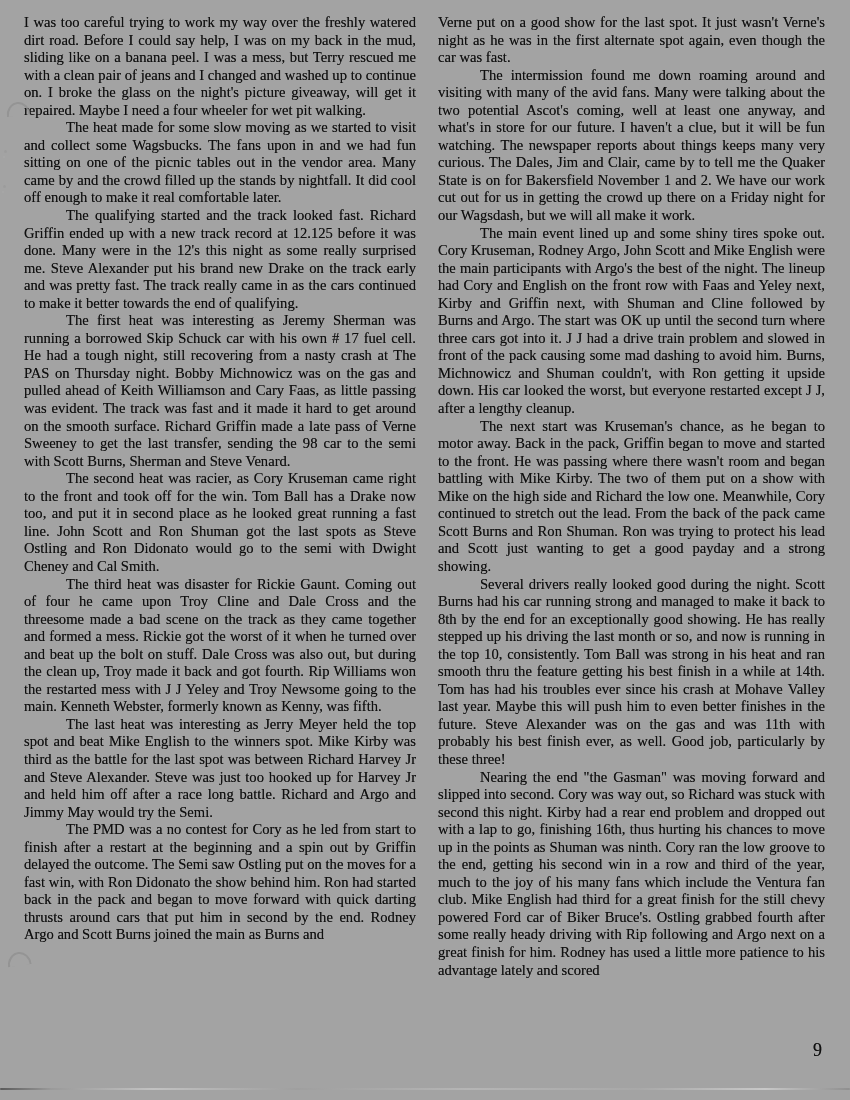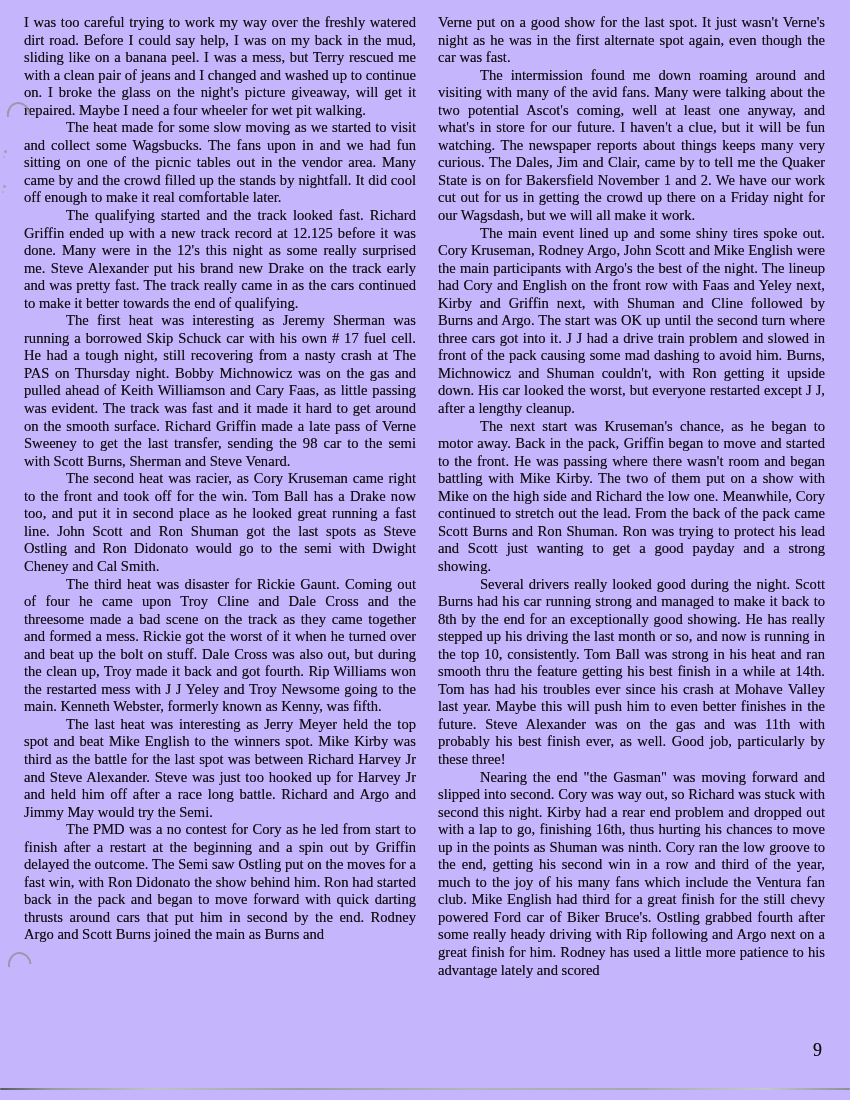--- a/index.html
+++ b/index.html
@@ -4,21 +4,21 @@
 <style>
   html, body {
     margin: 0;
     padding: 0;
     background: #e8e8e8;
   }
   .page {
     position: relative;
     width: 850px;
     height: 1100px;
-    background: #c4b5fd;
+    background: #a3a3a3;
     overflow: hidden;
     font-family: "Liberation Serif", serif;
     color: #101010;
   }
   .columns {
     position: absolute;
     top: 14px;
     left: 24px;
     display: flex;
     gap: 22px;

